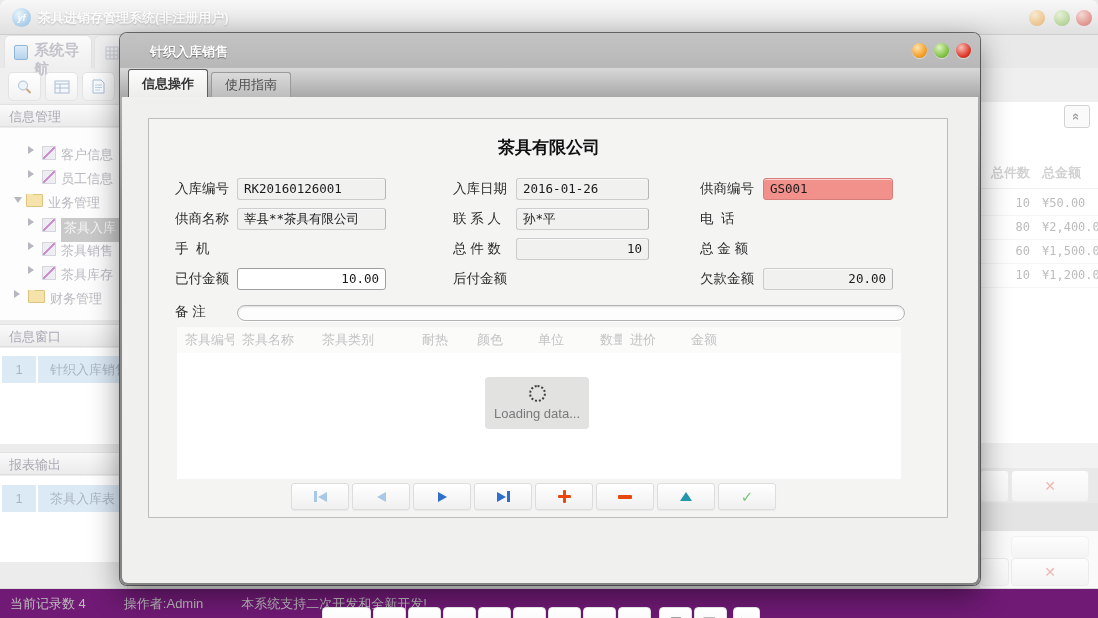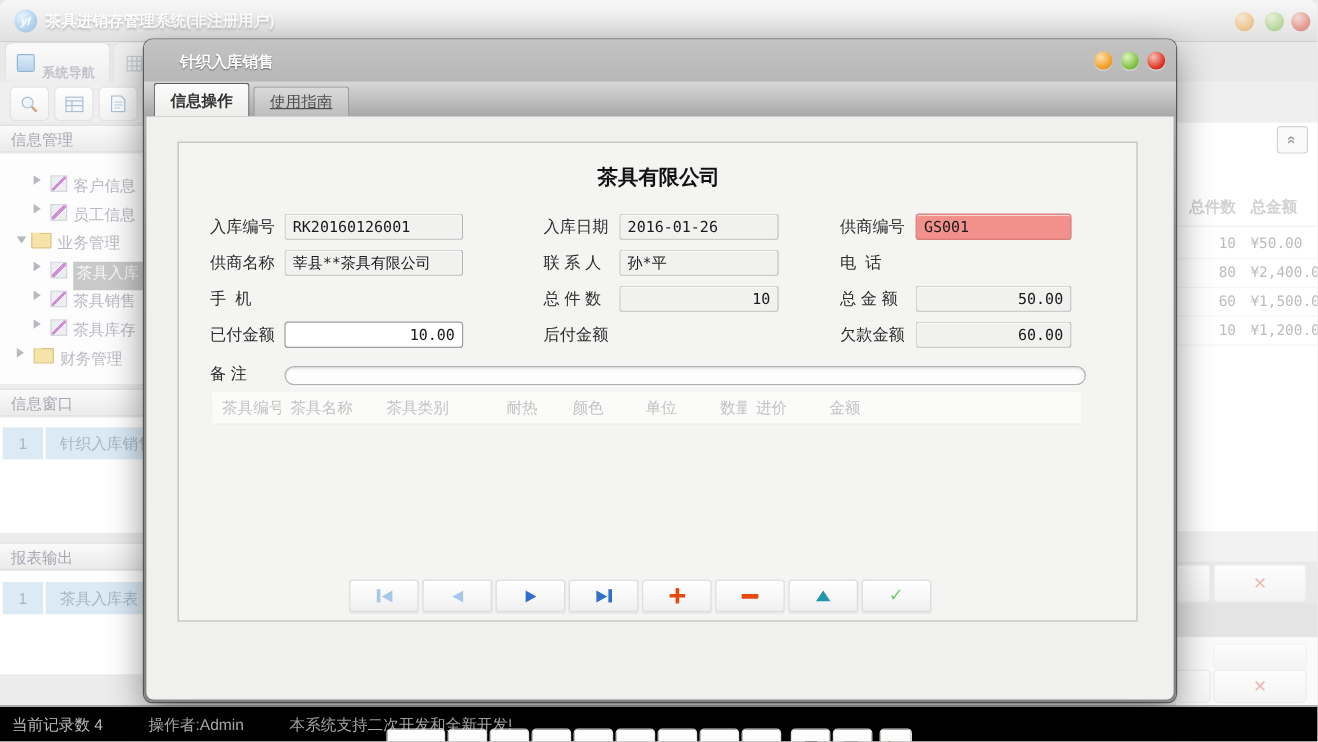--- a/index.html
+++ b/index.html
@@ -23,21 +23,21 @@
   .wbtn.orange{background:radial-gradient(circle at 35% 30%,#ffe2b0,#f3a028 62%,#d07d05);}
   .wbtn.green{background:radial-gradient(circle at 35% 30%,#ddf3bd,#84c348 62%,#55991c);}
   .wbtn.red{background:radial-gradient(circle at 35% 30%,#f8c0b8,#de3a2b 62%,#a81708);}
 
   
   .nav-tab{left:4px;top:35px;width:88px;height:33px;background:linear-gradient(#fbfbfb,#efefef);
     border:1px solid #e2e2e2;border-bottom:none;border-radius:6px 6px 0 0;
     display:flex;align-items:center;gap:6px;padding-left:9px;box-sizing:border-box;}
   .nav-tab-icon{width:13px;height:13px;border:1px solid #8fb6d8;border-radius:2px;
     background:linear-gradient(#ddecf8,#b6d3ec);}
-  .nav-tab-label{font-size:11px;font-weight:bold;color:#c3c3cc;margin-top:16px;}
+  .nav-tab-label{font-size:15px;font-weight:bold;color:#c3c3cc;margin-top:16px;}
   .partial-tab{left:94px;top:35px;width:34px;height:33px;background:#f0f0f0;
     border:1px solid #e4e4e4;border-bottom:none;border-radius:6px 6px 0 0;
     display:flex;align-items:center;justify-content:center;}
   .tb-strip{left:0;top:68px;width:1098px;height:34px;background:#efefef;border-bottom:1px solid #e3e3e3;}
   .tb-btn{top:72px;width:31px;height:27px;border-radius:5px;background:linear-gradient(#ffffff,#f2f2f2);
     border:1px solid #e3e3e3;display:flex;align-items:center;justify-content:center;}
 
   
   .sidebar-bg{left:0;top:102px;width:127px;height:486px;background:#ececec;border-right:1px solid #dadada;}
   .side-hdr{left:0;width:127px;height:23px;background:linear-gradient(#fafafa,#ebebeb);
@@ -71,38 +71,38 @@
   .rt-hdr .c2{padding-left:12px;}
   .rt-row{left:980px;width:118px;height:24px;display:flex;align-items:center;
     font-family:"DejaVu Sans Mono",monospace;font-size:12px;color:#bcbcbc;border-bottom:1px solid #f5f5f5;}
   .rt-row .c1{width:50px;text-align:right;flex:none;}
   .rt-row .c2{padding-left:12px;white-space:nowrap;overflow:hidden;}
   .band{left:980px;width:118px;}
   .ghost-btn{background:linear-gradient(#fdfdfd,#f4f4f4);border:1px solid #ebebeb;border-radius:4px;
     display:flex;align-items:center;justify-content:center;color:#eeb7b2;font-size:14px;font-weight:bold;}
 
   
-  .statusbar{left:0;top:588px;width:1098px;height:30px;background:#000000;border-top:1px solid #dcdcdc;
+  .statusbar{left:0;top:588px;width:1098px;height:30px;background:#701a75;border-top:1px solid #dcdcdc;
     display:flex;align-items:center;gap:38px;padding-left:10px;box-sizing:border-box;
     font-size:13px;color:#bcbcbc;}
 
   
   .dialog{left:120px;top:33px;width:860px;height:552px;border-radius:7px;
     background:linear-gradient(#c3c3c3,#8d8d8d 30%,#848484);
     box-shadow:0 10px 30px rgba(0,0,0,.45),0 0 0 1px #6e6e6e;}
   .dlg-titlebar{left:0;top:0;width:860px;height:35px;}
   .dlg-title{left:30px;top:10px;font-size:13px;font-weight:bold;color:#fff;text-shadow:0 1px 1px #666;}
   .dlg-btn{top:10px;width:15px;height:15px;border-radius:50%;box-shadow:0 1px 1px rgba(255,255,255,.5);}
   .dlg-tabs{left:0;top:35px;width:860px;height:29px;background:linear-gradient(#d8d8d8,#a8a8a8);
     display:flex;align-items:flex-end;padding-left:8px;box-sizing:border-box;}
   .dtab{font-size:13px;border-radius:3px 3px 0 0;padding:0 13px;}
   .dtab.active{height:27px;line-height:27px;background:linear-gradient(#fcfcfc,#ededeb);
     border:1px solid #5d5d5d;border-bottom:none;color:#333;font-weight:bold;}
   .dtab.idle{height:24px;line-height:24px;background:linear-gradient(#dadada,#bdbdbd);
-    border:1px solid #9a9a9a;border-bottom:none;color:#4e4e4e;margin-left:3px;text-decoration:underline;}
+    border:1px solid #9a9a9a;border-bottom:none;color:#4e4e4e;margin-left:3px;}
   .dlg-content{left:2px;top:64px;width:856px;height:486px;background:#f0f0ef;border-radius:0 0 6px 6px;}
 
   .panel{left:26px;top:21px;width:800px;height:400px;border:1px solid #bdbdbd;background:#f4f4f3;box-sizing:border-box;}
   .form-title{left:0;top:17px;width:800px;text-align:center;font-size:17px;font-weight:bold;color:#111;}
   .flb{font-size:13.5px;color:#2d2d2d;line-height:22px;white-space:pre;}
   .fld{height:20px;background:#f1f1f0;border:1px solid #cdcdcd;border-right-color:#b5b5b5;border-radius:3px;
     font-family:"DejaVu Sans Mono",monospace;font-size:12.5px;color:#1a1a1a;line-height:20px;
     padding:0 6px;box-shadow:inset 0 1px 0 rgba(255,255,255,.6);overflow:hidden;white-space:nowrap;}
   .fld.white{background:#fff;border-color:#9f9f9f;}
   .fld.pink{background:#f2908c;border-color:#d87e7a;}
@@ -315,41 +315,46 @@
       <span class="abs flb" style="left:26px;top:89px">供商名称</span>
       <span class="abs fld" style="left:88px;top:89px;width:135px">莘县**茶具有限公司</span>
       <span class="abs flb" style="left:304px;top:89px">联 系 人</span>
       <span class="abs fld" style="left:367px;top:89px;width:119px">孙*平</span>
       <span class="abs flb" style="left:551px;top:89px">电  话</span>
 
       <span class="abs flb" style="left:26px;top:119px">手  机</span>
       <span class="abs flb" style="left:304px;top:119px">总 件 数</span>
       <span class="abs fld right" style="left:367px;top:119px;width:119px">10</span>
       <span class="abs flb" style="left:551px;top:119px">总 金 额</span>
-      <span class="abs fld right" style="left:614px;top:119px;width:116px">50.00</span>
 
       <span class="abs flb" style="left:26px;top:149px">已付金额</span>
       <span class="abs fld white right" style="left:88px;top:149px;width:135px">10.00</span>
       <span class="abs flb" style="left:304px;top:149px">后付金额</span>
       <span class="abs flb" style="left:551px;top:149px">欠款金额</span>
-      <span class="abs fld right" style="left:614px;top:149px;width:116px">60.00</span>
+      <span class="abs fld right" style="left:614px;top:149px;width:116px">20.00</span>
 
       <span class="abs flb" style="left:26px;top:182px">备 注</span>
       <span class="abs note-fld" style="left:88px;top:186px;width:666px"></span>
 
       <div class="abs grid-hdr">
         <span class="gcol" style="width:57px">茶具编号</span>
         <span class="gcol" style="width:80px">茶具名称</span>
         <span class="gcol" style="width:100px">茶具类别</span>
         <span class="gcol" style="width:55px">耐热</span>
         <span class="gcol" style="width:61px">颜色</span>
         <span class="gcol" style="width:62px">单位</span>
         <span class="gcol" style="width:30px">数量</span>
         <span class="gcol" style="width:61px">进价</span>
         <span class="gcol" style="width:218px">金额</span>
+      </div>
+      <div class="abs grid-body">
+        <div class="abs loading-box">
+          <span class="spinner"></span>
+          <span class="loading-txt">Loading data...</span>
+        </div>
       </div>
 
       <div class="abs nav-row">
         <span class="nbtn">
             <span class="vbar dis"></span>
             <span class="tri-l dis"></span>
           </span>
         <span class="nbtn">
             <span class="tri-l dis"></span>
           </span>

